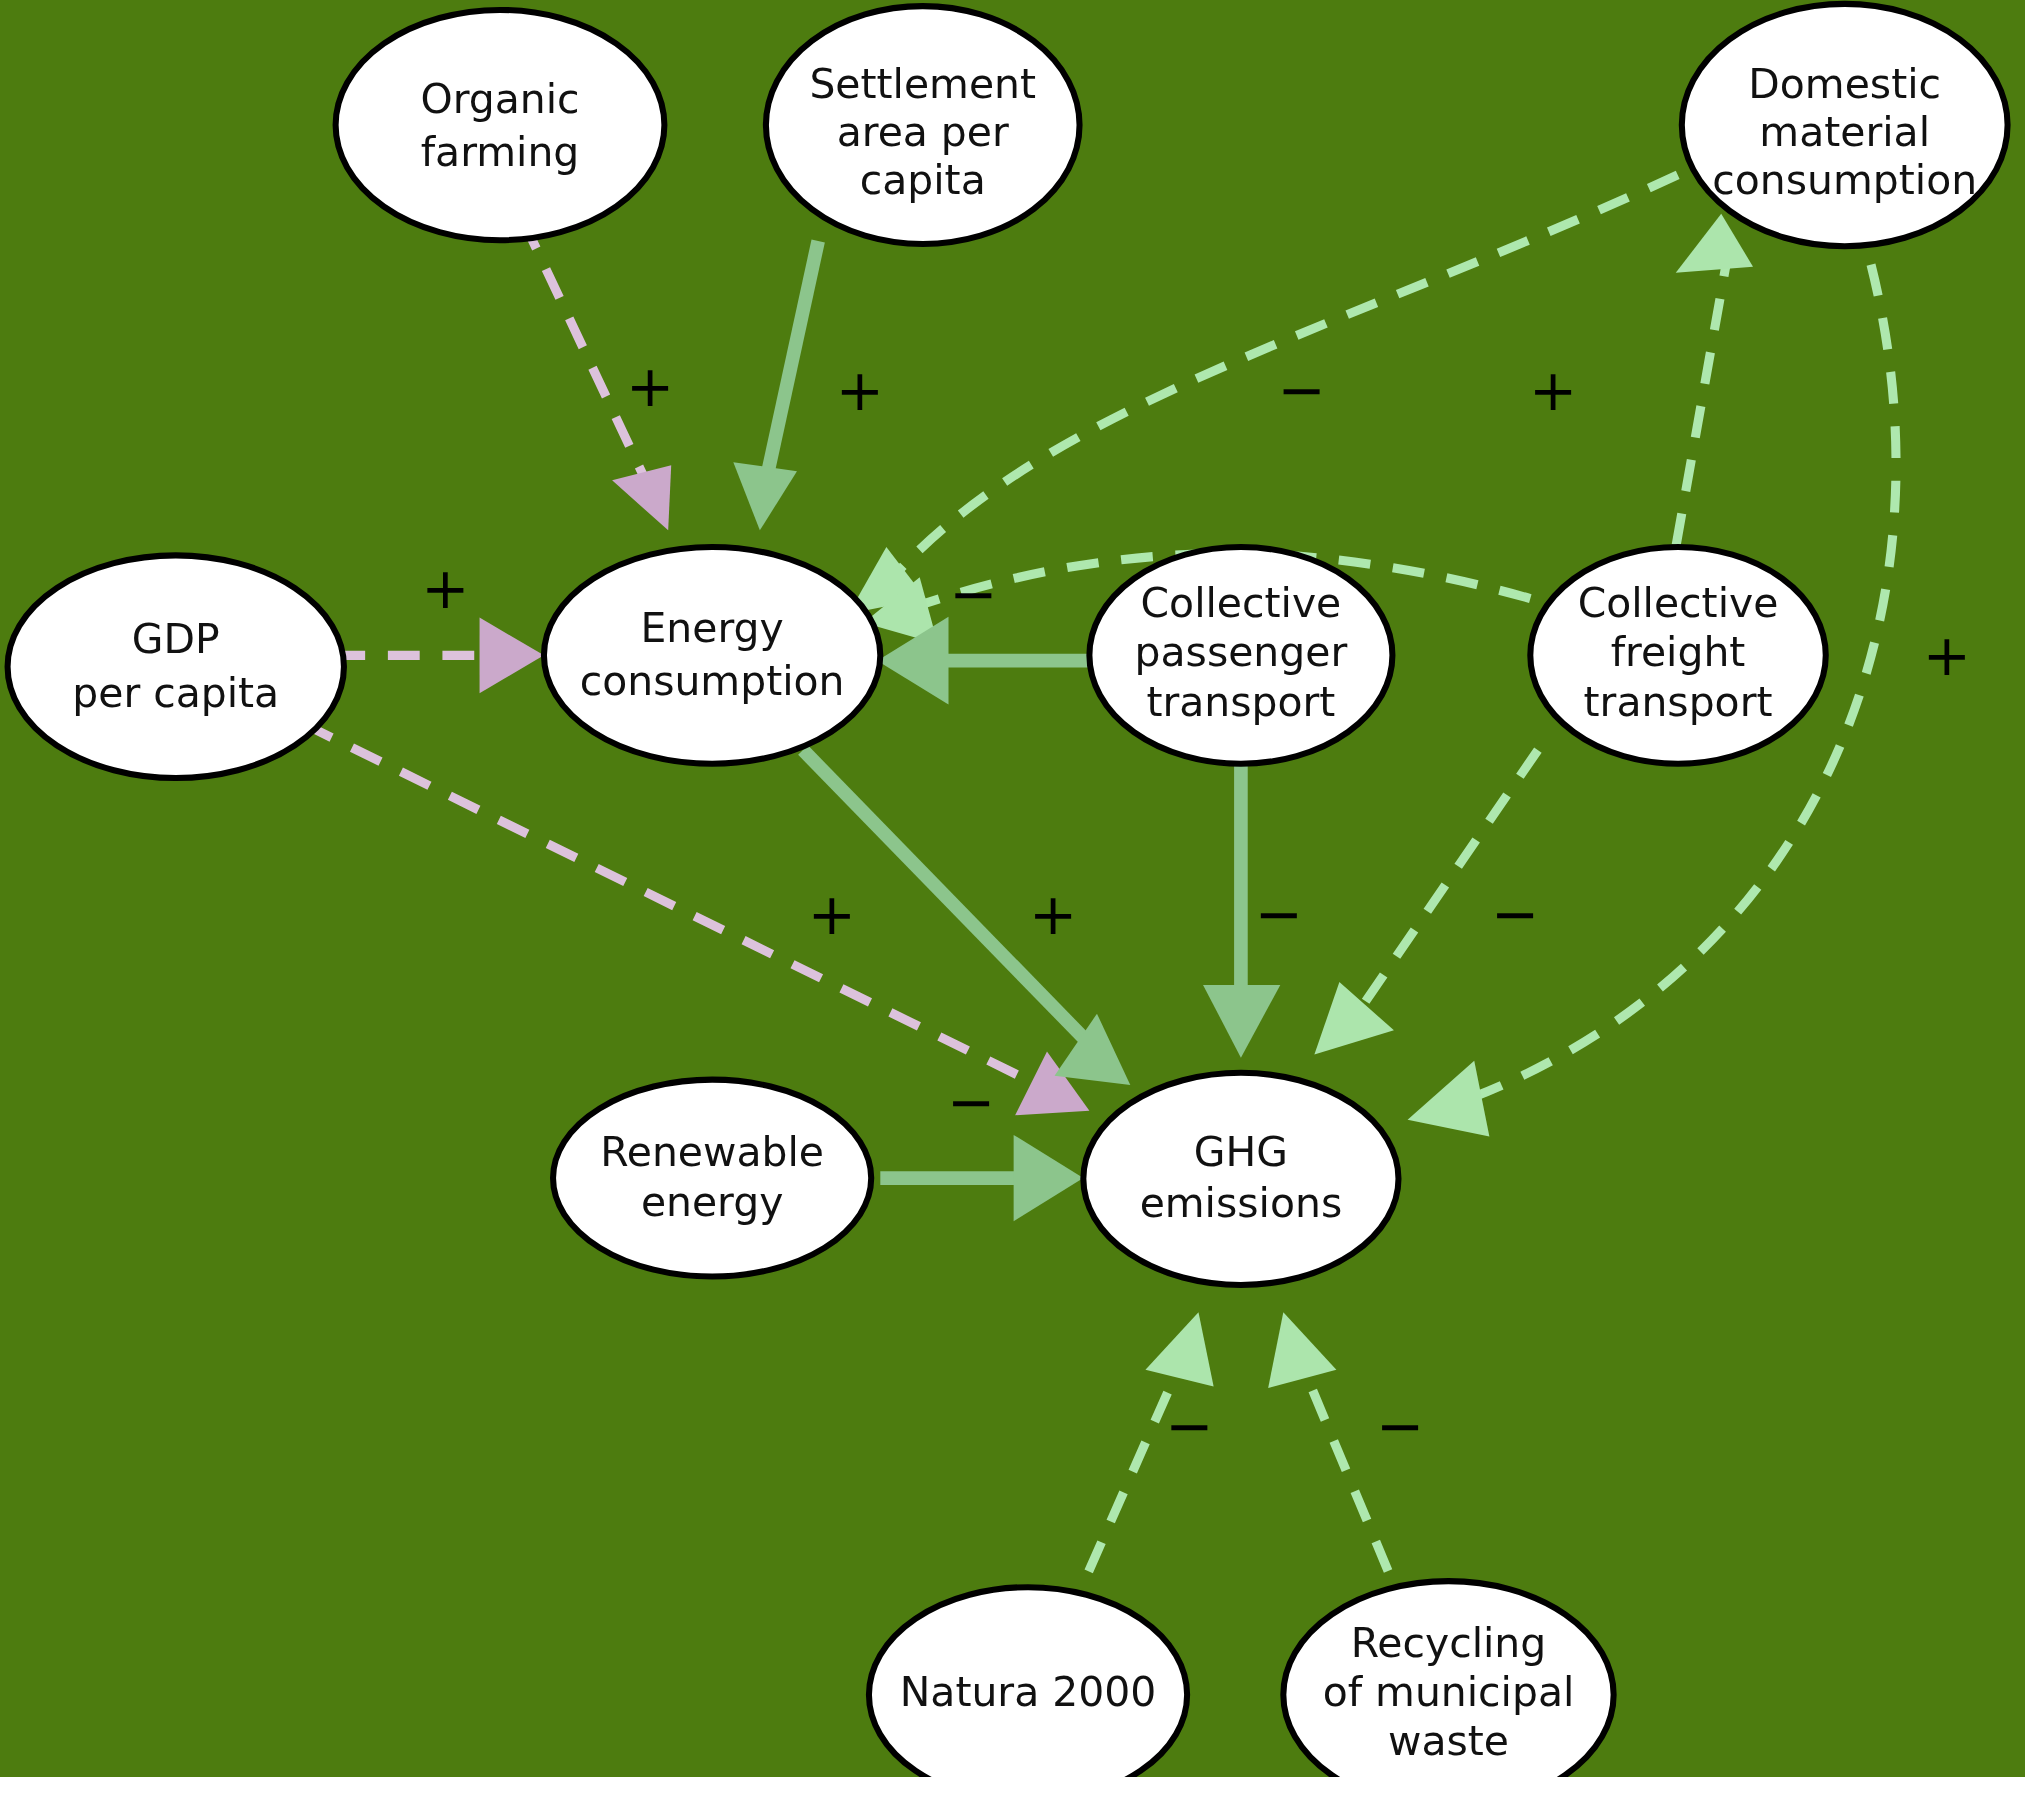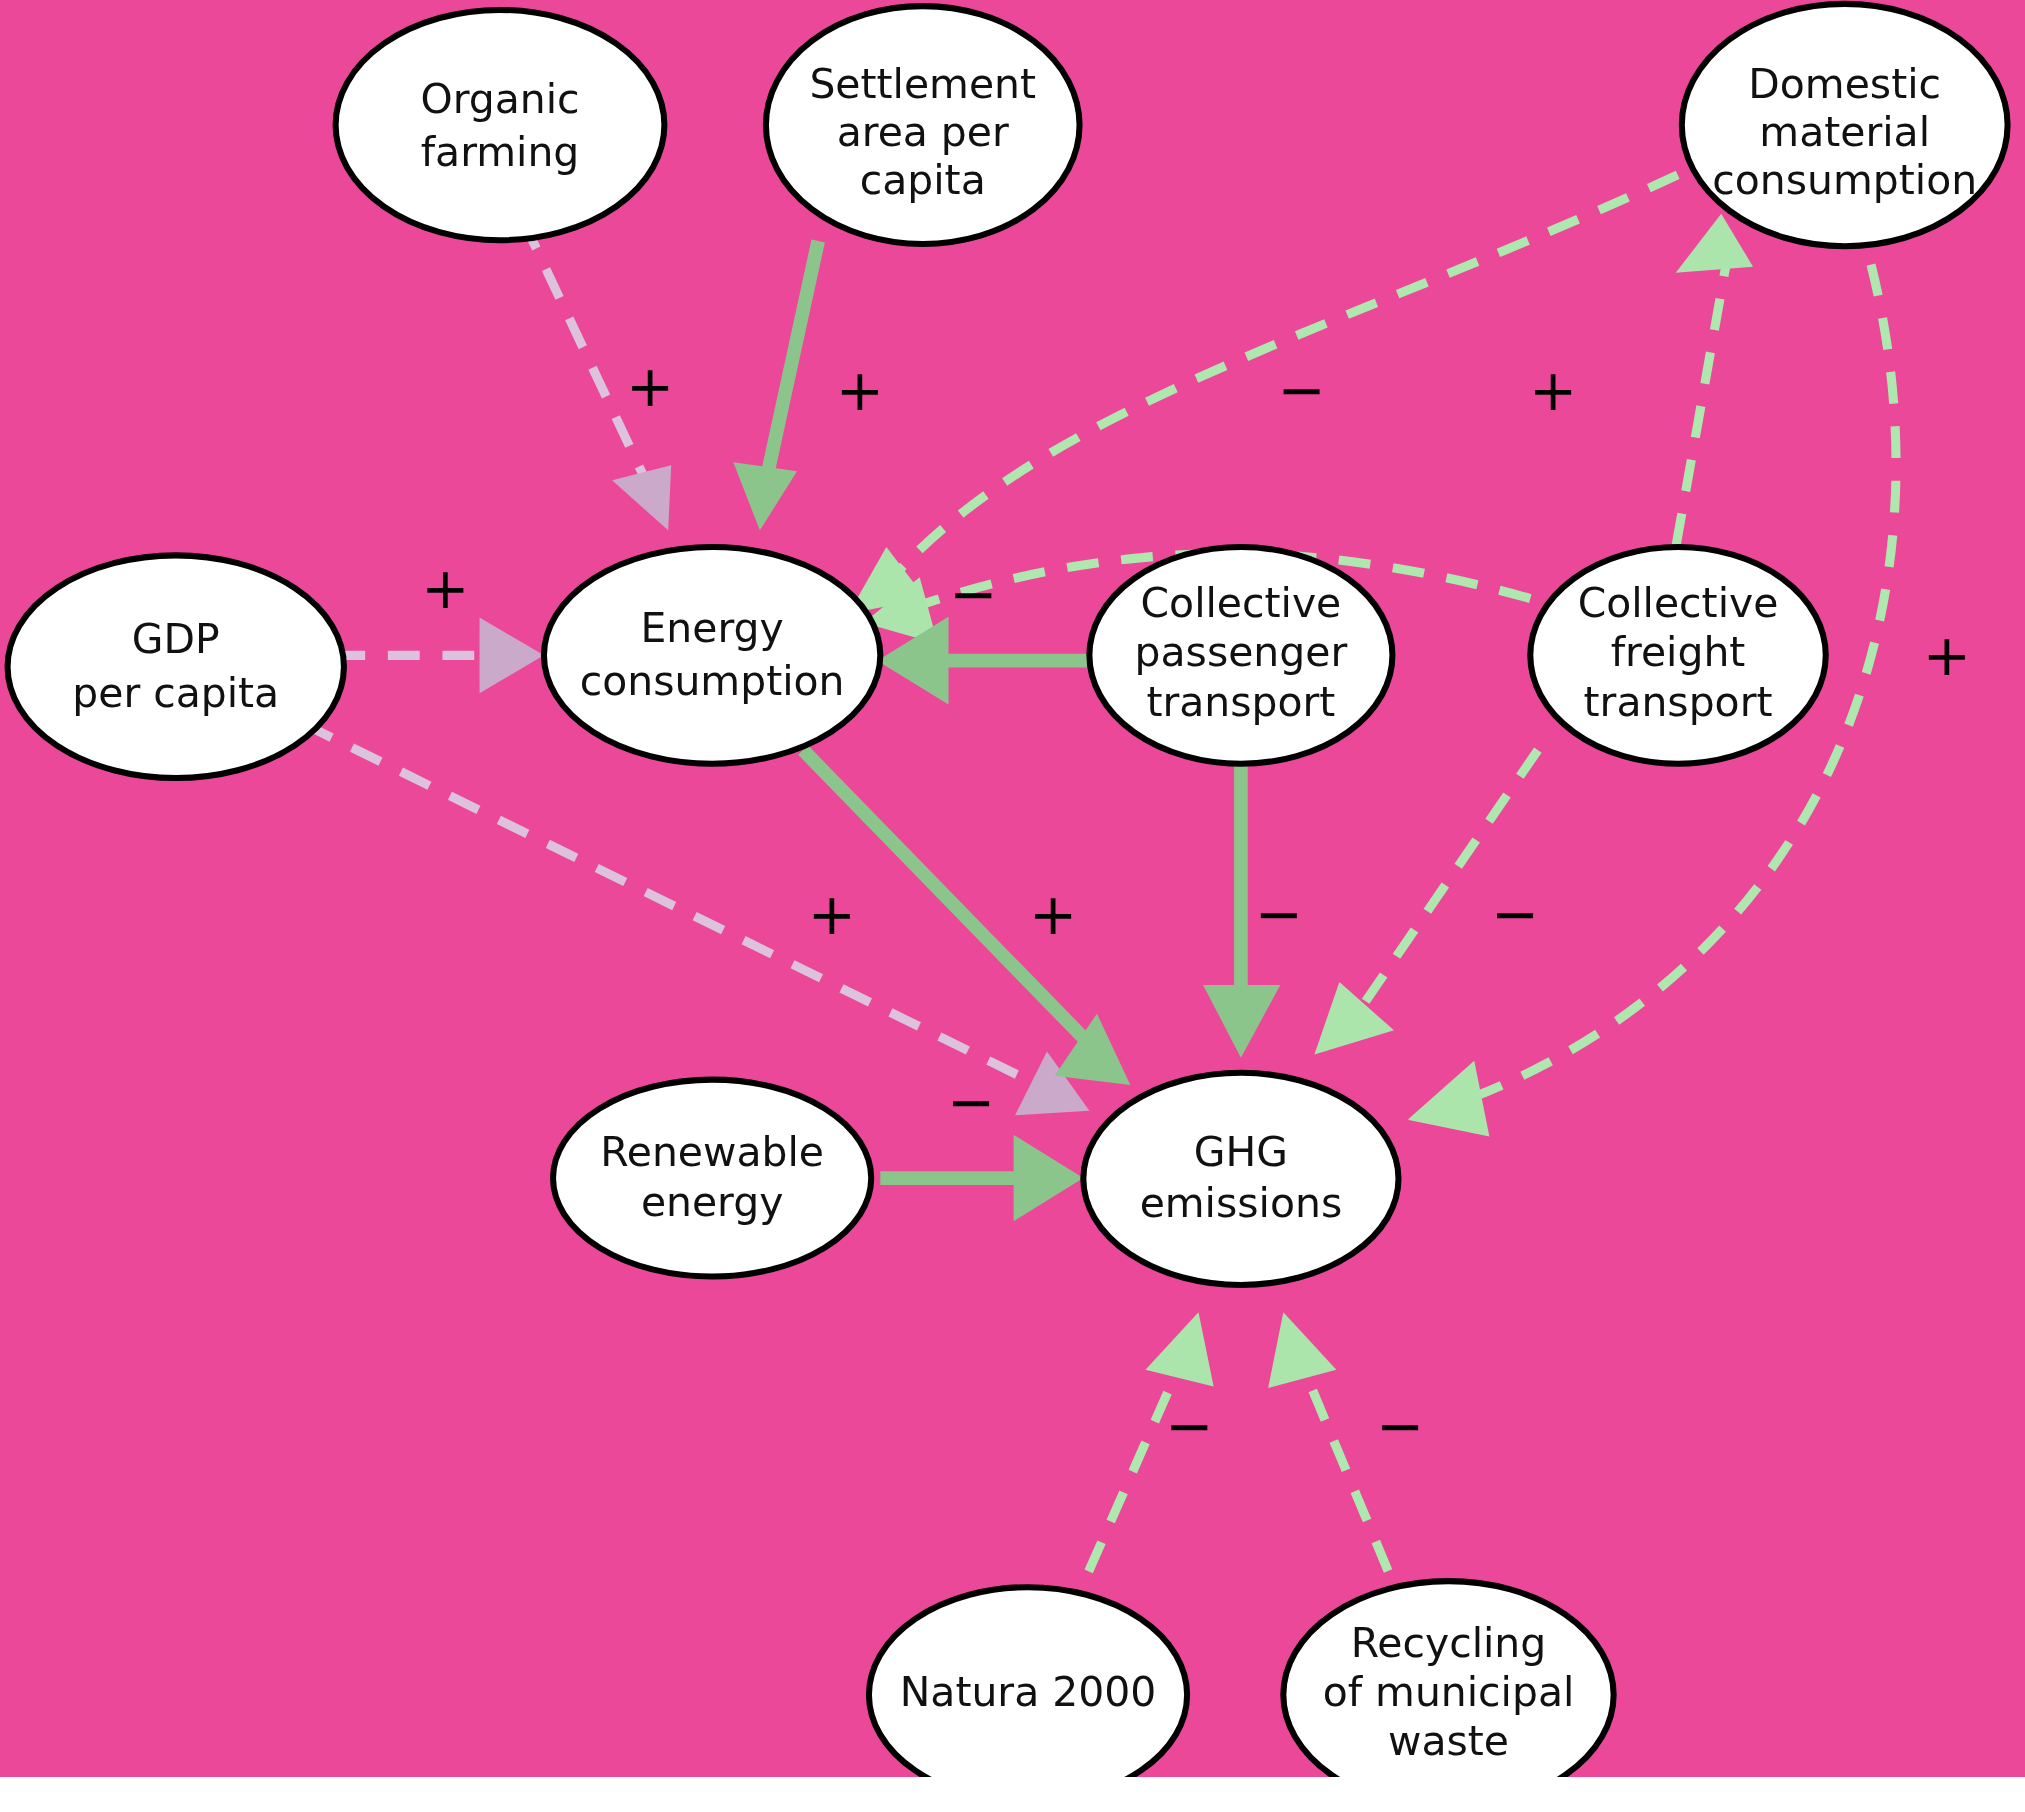--- a/index.html
+++ b/index.html
@@ -7,21 +7,21 @@
     padding: 0;
     background: #ffffff;
   }
   body {
     font-family: "DejaVu Sans", sans-serif;
   }
   #canvas-wrap {
     position: relative;
     width: 2025px;
     height: 1777px;
-    background: #ec4899;
+    background: #4d7c0f;
     overflow: hidden;
   }
   svg#diagram {
     position: absolute;
     top: 0; left: 0;
     width: 2025px;
     height: 1813px;
   }
   .node-ellipse {
     fill: #ffffff;

